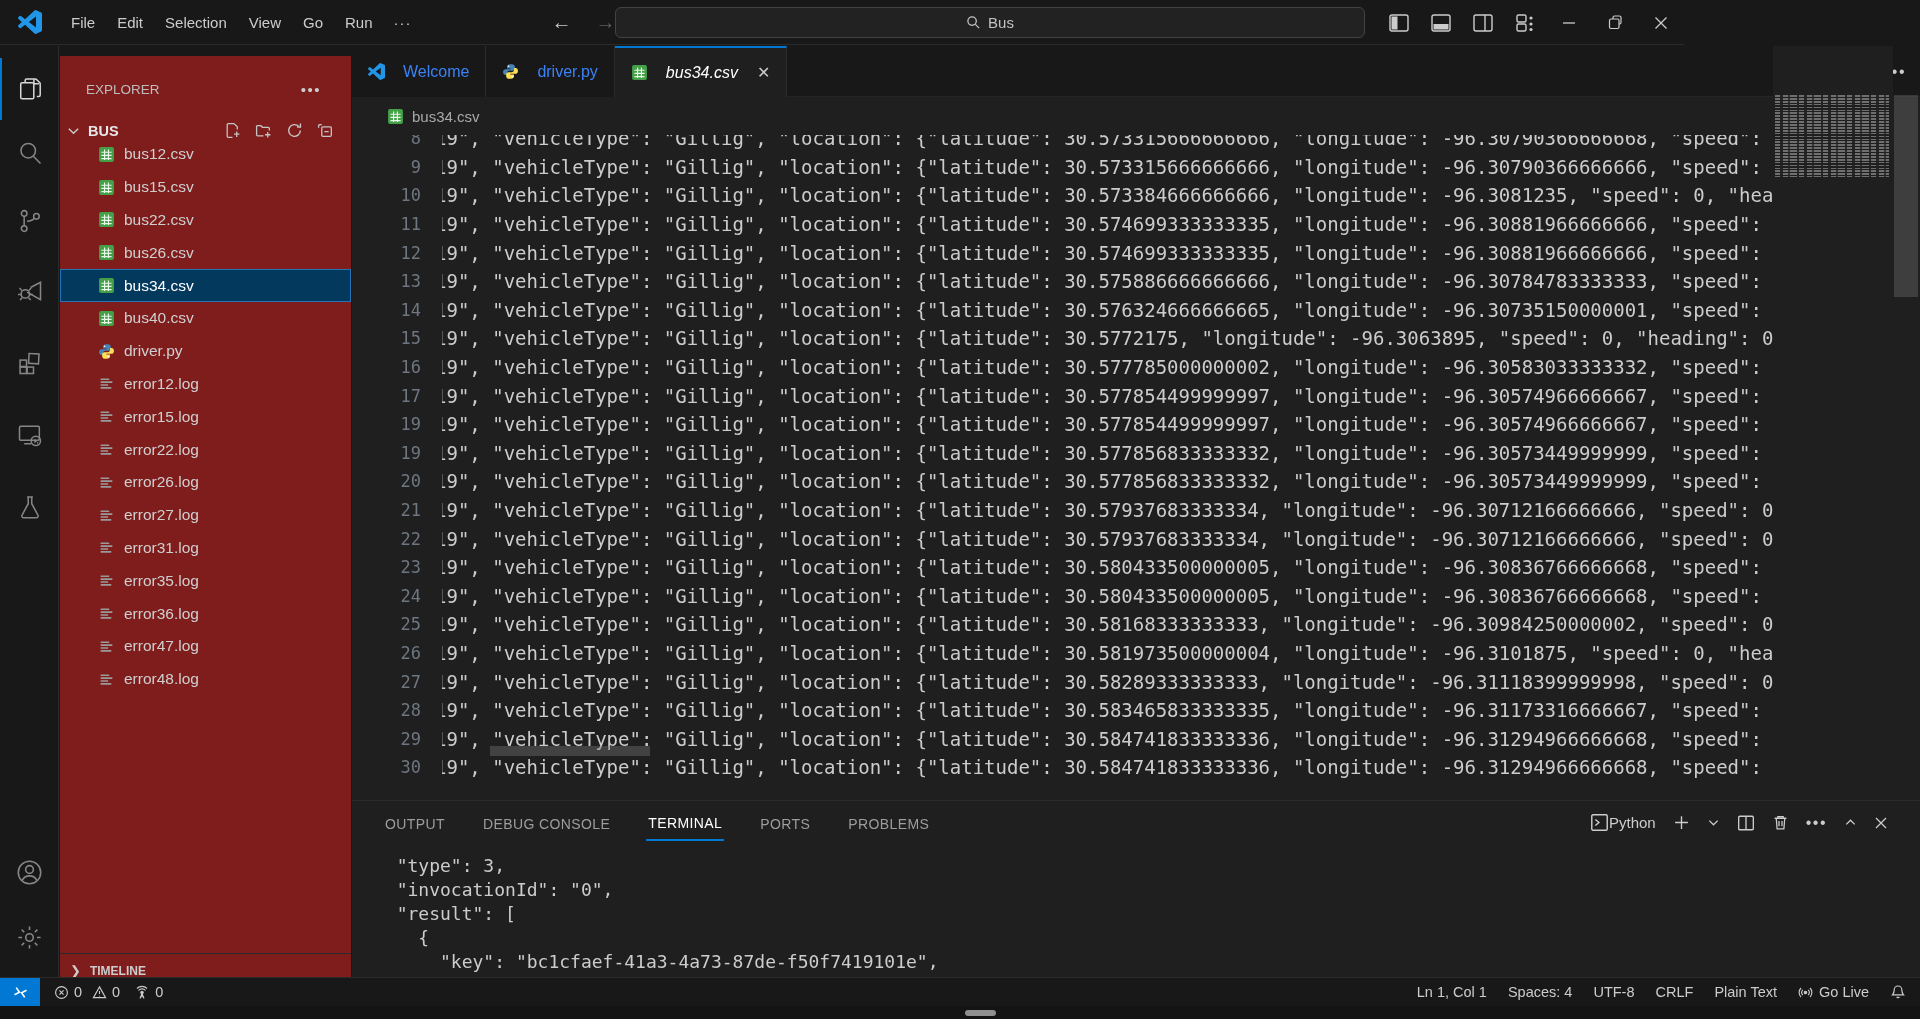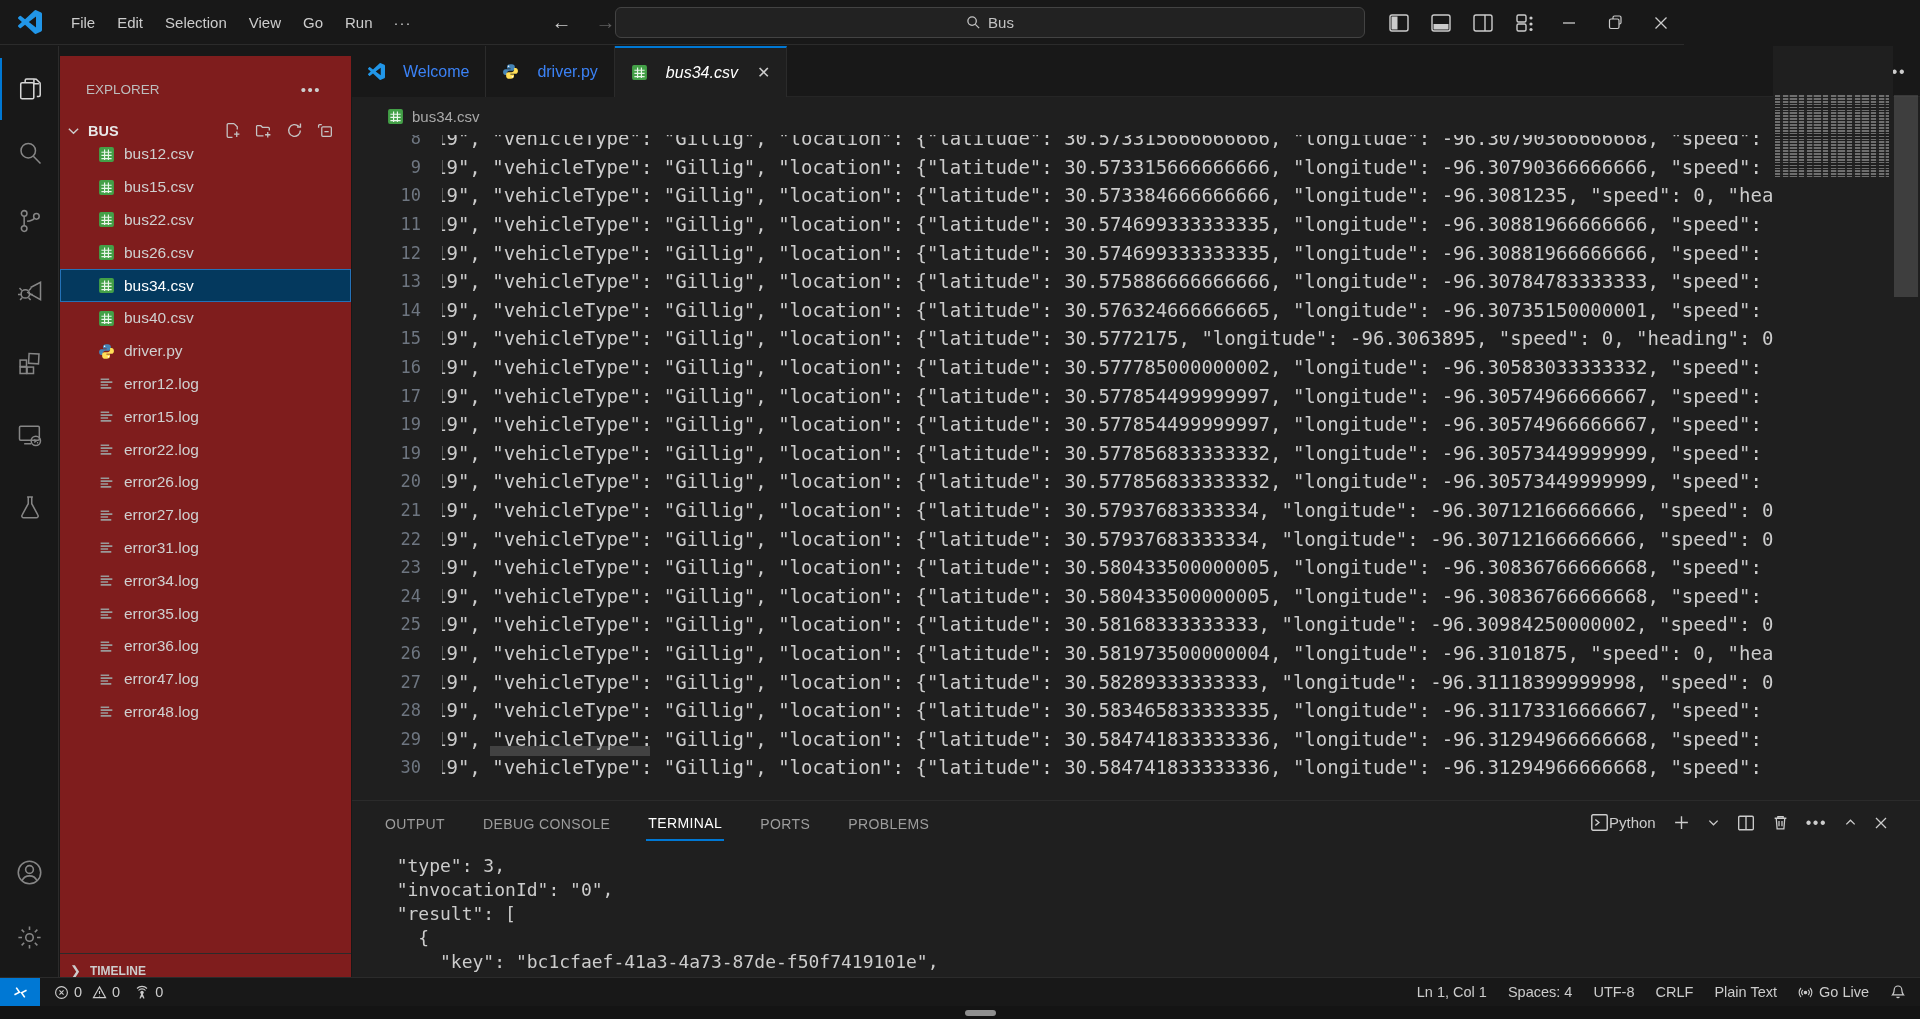--- a/index.html
+++ b/index.html
@@ -349,26 +349,20 @@
       <div class="file-row">
         <svg class="file-icon" width="17" height="17" viewBox="0 0 16 16" stroke="#9a9a9a" stroke-width="1.5" fill="none">
           <path d="M2.5 4h8M2.5 6.7h11M2.5 9.4h7M2.5 12.1h10"></path>
         </svg>
         <span class="file-label">error31.log</span>
       </div>
       <div class="file-row">
         <svg class="file-icon" width="17" height="17" viewBox="0 0 16 16" stroke="#9a9a9a" stroke-width="1.5" fill="none">
           <path d="M2.5 4h8M2.5 6.7h11M2.5 9.4h7M2.5 12.1h10"></path>
         </svg>
-        <span class="file-label">error34.log</span>
-      </div>
-      <div class="file-row">
-        <svg class="file-icon" width="17" height="17" viewBox="0 0 16 16" stroke="#9a9a9a" stroke-width="1.5" fill="none">
-          <path d="M2.5 4h8M2.5 6.7h11M2.5 9.4h7M2.5 12.1h10"></path>
-        </svg>
         <span class="file-label">error35.log</span>
       </div>
       <div class="file-row">
         <svg class="file-icon" width="17" height="17" viewBox="0 0 16 16" stroke="#9a9a9a" stroke-width="1.5" fill="none">
           <path d="M2.5 4h8M2.5 6.7h11M2.5 9.4h7M2.5 12.1h10"></path>
         </svg>
         <span class="file-label">error36.log</span>
       </div>
       <div class="file-row">
         <svg class="file-icon" width="17" height="17" viewBox="0 0 16 16" stroke="#9a9a9a" stroke-width="1.5" fill="none">

